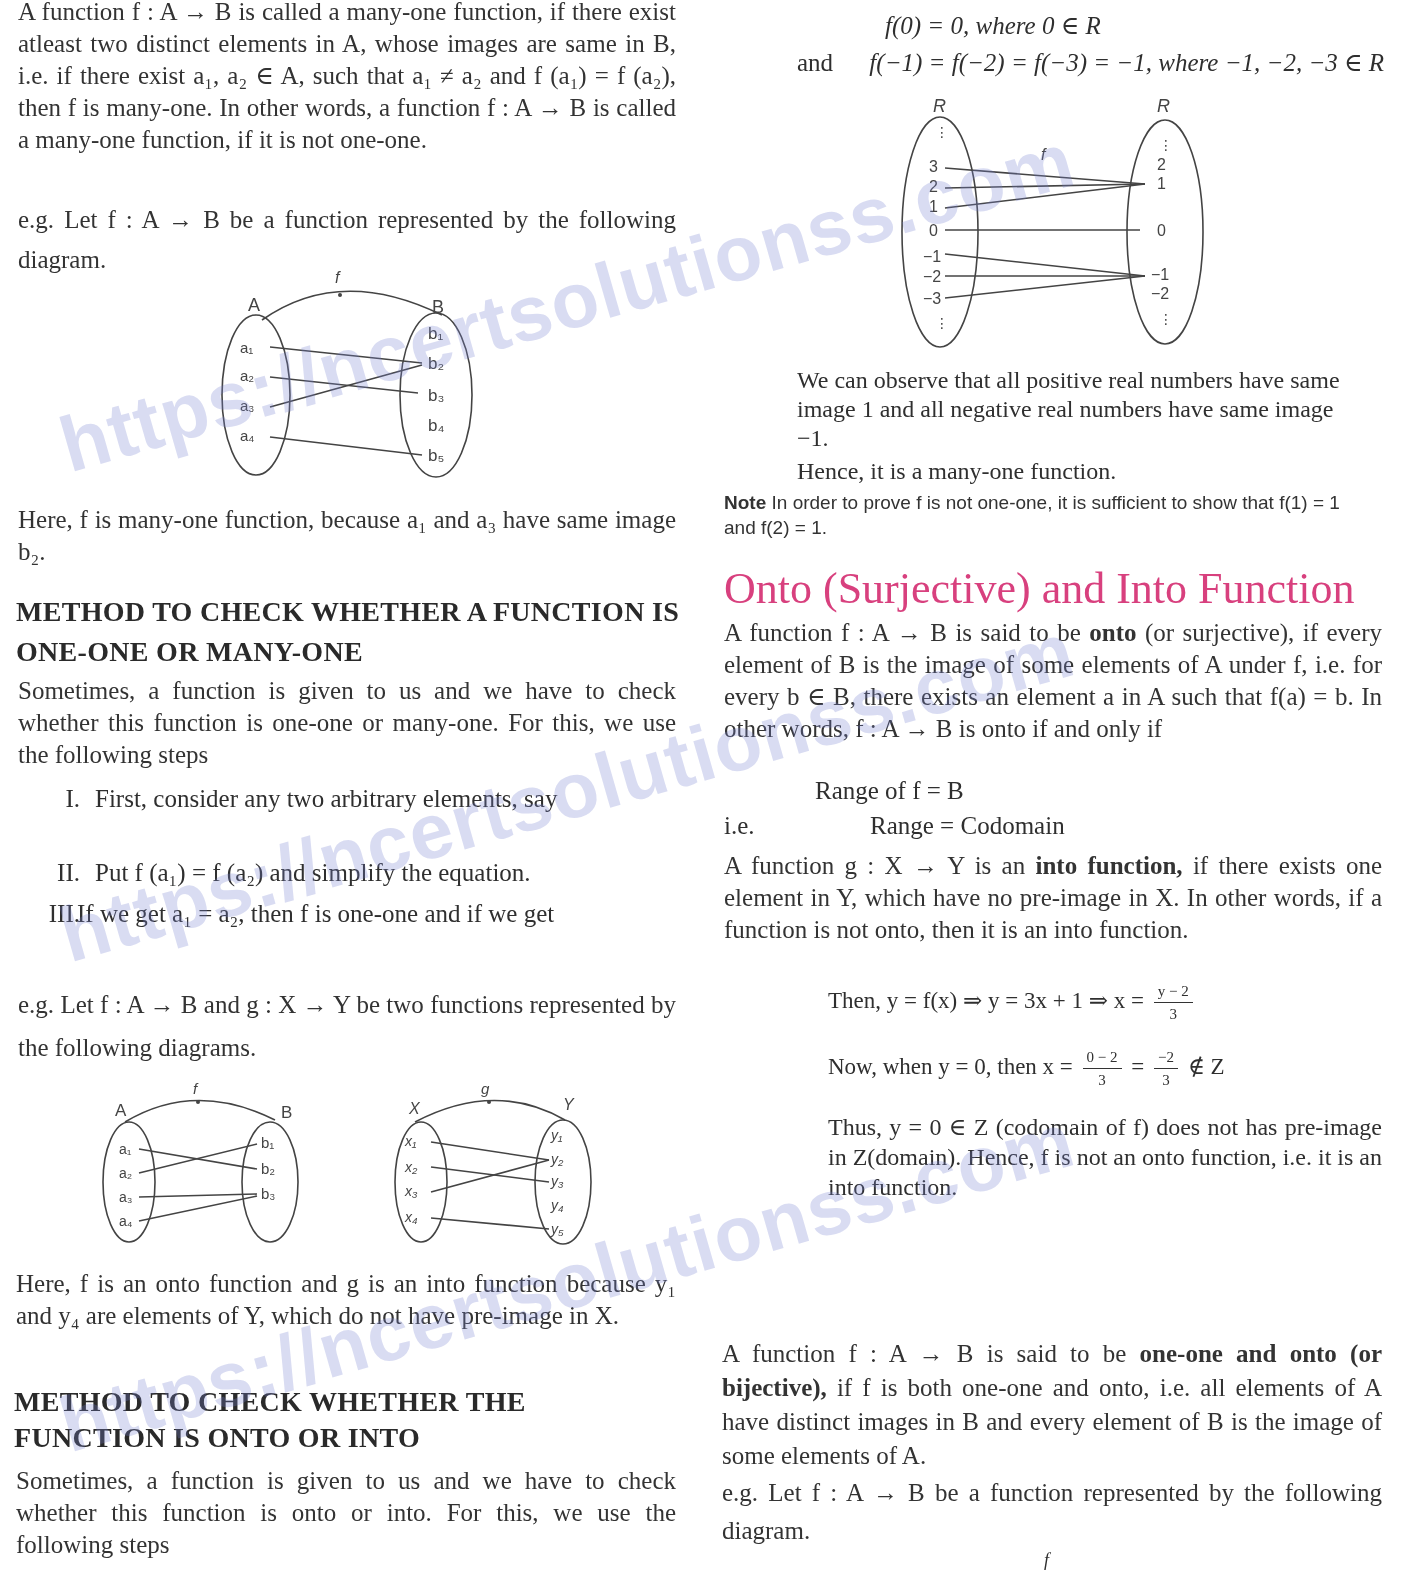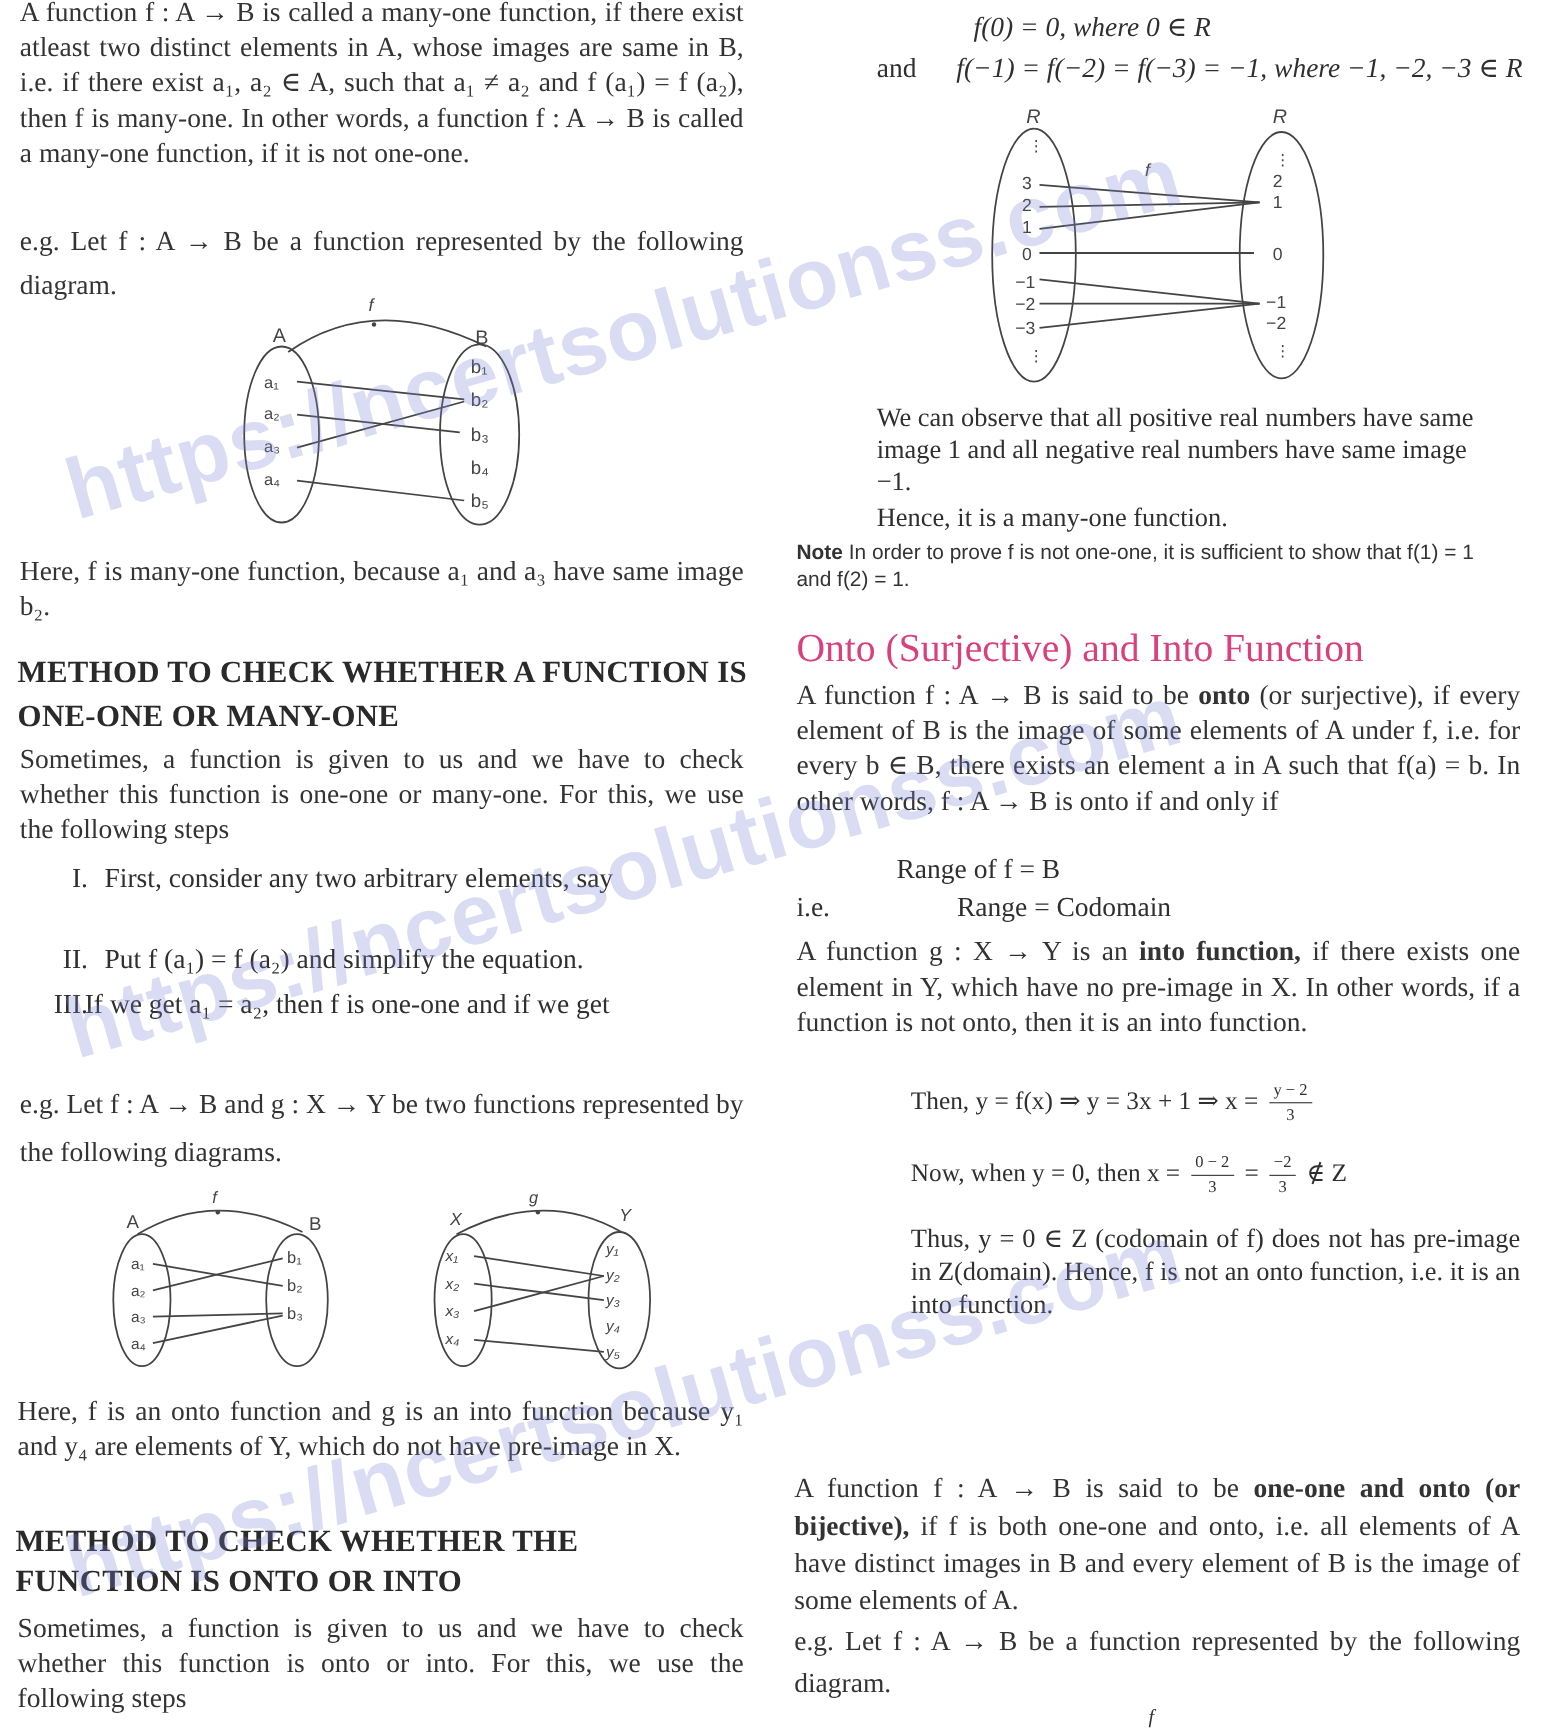--- a/index.html
+++ b/index.html
@@ -12,21 +12,21 @@
   .para {
     font-size: 25px; line-height: 32px; text-align: justify;
     text-align-last: left; color: #333;
   }
   .para-tight { font-size: 24px; line-height: 30px; }
   .heading-caps {
     font-size: 28px; line-height: 40px; font-weight: bold;
     letter-spacing: 0.3px; color: #2a2a2a;
   }
   .heading-pink {
-    font-size: 36px; line-height: 46px; color: #d8407e;
+    font-size: 44px; line-height: 46px; color: #d8407e;
   }
   .note {
     font-family: "Liberation Sans", "DejaVu Sans", sans-serif;
     font-size: 19px; line-height: 25px; color: #333;
   }
   .note b { font-weight: bold; }
   .math { font-style: italic; }
   .center-line { font-size: 25px; line-height: 32px; white-space: nowrap; }
   .step { font-size: 25px; line-height: 33px; position: absolute; }
   .step-num { position: absolute; text-align: right; width: 40px; }

